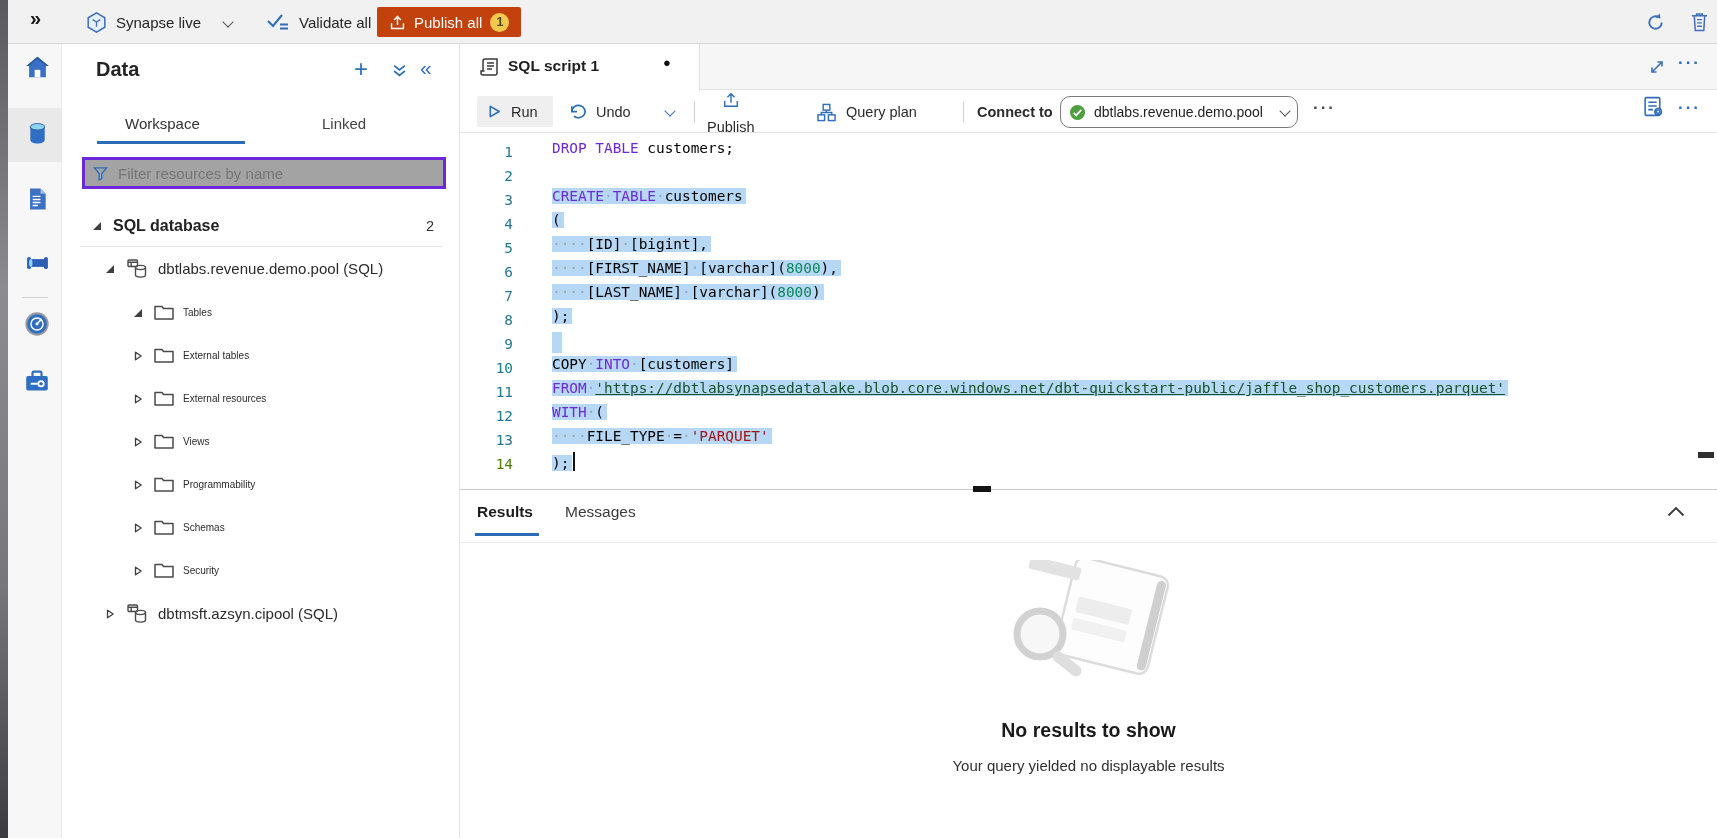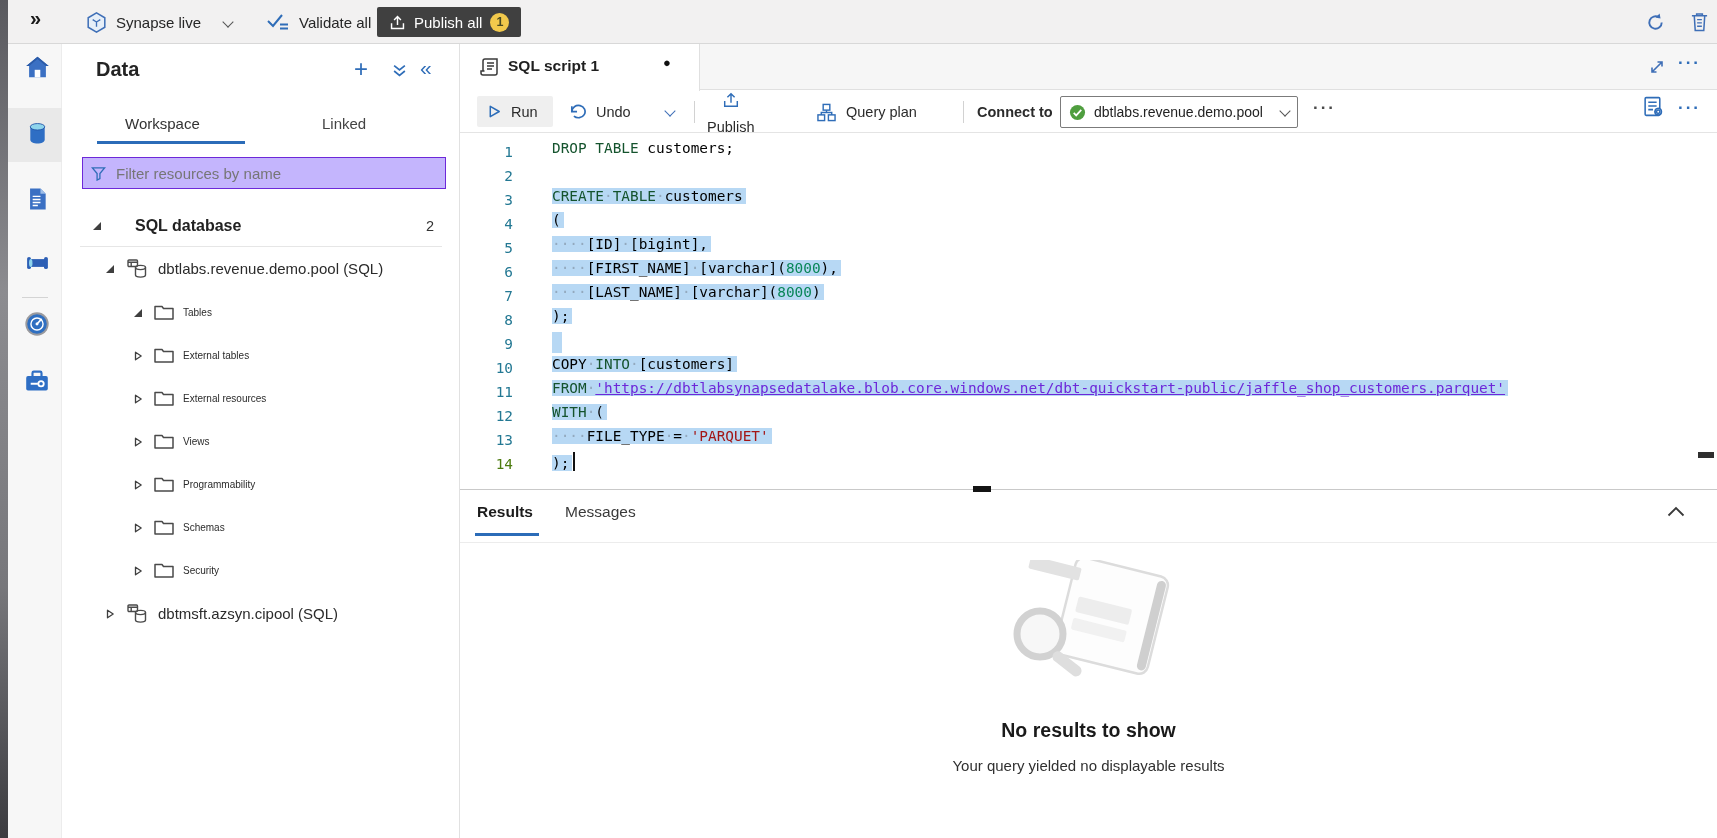--- a/index.html
+++ b/index.html
@@ -6,81 +6,81 @@
   #app{position:relative;width:1717px;height:838px;overflow:hidden;
        font-family:"Liberation Sans",sans-serif;color:#252525;background:#fff;}
   .abs{position:absolute;}
   .flex{display:flex;align-items:center;}
   svg{display:block;}
 
   
   #topbar{left:0;top:0;width:1717px;height:44px;background:#f2f1f1;border-bottom:1px solid #d8d8d8;box-sizing:border-box;}
   #edge-strip{left:0;top:0;width:8px;height:838px;background:linear-gradient(180deg,#59595e,#8c8c90 35%,#77777b 70%,#3c3c40);z-index:40;}
   .tb-label{font-size:15px;color:#262626;}
-  #publish-all-btn{left:377px;top:7px;height:30px;background:#404040;border-radius:2px;color:#fff;
+  #publish-all-btn{left:377px;top:7px;height:30px;background:#c2410c;border-radius:2px;color:#fff;
      display:flex;align-items:center;padding:0 12px;gap:8px;font-size:15px;}
   #publish-badge{width:19px;height:19px;border-radius:50%;background:#f2c94c;color:#4a4a22;
      font-size:12.5px;font-weight:700;display:flex;align-items:center;justify-content:center;}
   .chev{width:7px;height:7px;border-right:1.7px solid #3f6fb7;border-bottom:1.7px solid #3f6fb7;transform:rotate(45deg);}
   .chev.dark{border-color:#555;}
 
   
   #rail{left:8px;top:44px;width:54px;height:794px;background:#f7f7f7;border-right:1px solid #ececec;box-sizing:border-box;}
   .rail-item{position:absolute;left:12px;width:34px;height:36px;display:flex;align-items:center;justify-content:center;}
   #rail-selected{position:absolute;left:0;top:64px;width:54px;height:54px;background:#e9e9e9;}
   .rail-div{position:absolute;left:14px;width:26px;height:1px;background:#d4d4d4;}
 
   
   #datapanel{left:62px;top:44px;width:398px;height:794px;background:#fff;border-right:1px solid #e1e1e1;box-sizing:border-box;}
   #dp-title{left:34px;top:14px;font-size:20px;font-weight:700;color:#242424;}
   .dp-hicon{color:#2f6db8;}
   #dp-tab-workspace{left:63px;top:71px;font-size:15px;color:#333;}
   #dp-tab-linked{left:260px;top:71px;font-size:15px;color:#444;}
   #dp-underline{left:35px;top:97px;width:148px;height:3px;background:#2b6cb8;}
-  #dp-filter{left:20px;top:113px;width:364px;height:32px;border:1px solid #6d28d9;background:#c4b5fd;box-sizing:border-box;display:flex;align-items:center;padding:0 8px;gap:8px;}
+  #dp-filter{left:20px;top:113px;width:364px;height:32px;border:3px solid #6d28d9;background:#a3a3a3;box-sizing:border-box;display:flex;align-items:center;padding:0 8px;gap:8px;}
   #dp-filter input{border:none;outline:none;flex:1;font-size:15px;font-family:"Liberation Sans",sans-serif;color:#333;background:transparent;}
   #dp-filter input::placeholder{color:#767676;}
   .tree-row{position:absolute;left:0;width:396px;height:43px;display:flex;align-items:center;box-sizing:border-box;color:#2b2b2b;}
-  .tree-row.lvl0{padding-left:30px;font-weight:700;font-size:16px;color:#222;gap:22px;}
+  .tree-row.lvl0{padding-left:30px;font-weight:700;font-size:16px;color:#222;}
   .tree-row.lvl1{padding-left:43px;font-size:15px;}
   .tree-row.lvl2{padding-left:71px;font-size:10px;}
   .tri{width:12px;margin-right:9px;display:flex;}
   .node-ic{margin-right:9px;display:flex;}
   .cnt{position:absolute;right:24px;font-weight:400;font-size:14.5px;color:#333;}
   #tree-div{left:18px;top:202px;width:362px;height:1px;background:#e6e6e6;}
 
   
   #tabstrip{left:460px;top:44px;width:1257px;height:46px;background:#f6f6f6;border-bottom:1px solid #e0e0e0;box-sizing:border-box;}
   #sql-tab{left:460px;top:44px;width:240px;height:47px;background:#fff;border-right:1px solid #e0e0e0;box-sizing:border-box;z-index:5;}
   #sql-tab-title{left:508px;top:57px;font-size:15.5px;font-weight:700;color:#1f1f1f;}
   #dirty-dot{left:663px;top:55px;font-size:13px;color:#111;}
 
   
   #toolbar{left:460px;top:91px;width:1257px;height:42px;background:#fff;border-bottom:1px solid #e4e4e4;box-sizing:border-box;}
   .tbtn-label{font-size:14.5px;color:#2b2b2b;}
   #run-btn{left:477px;top:96px;width:76px;height:31px;background:#efefef;border-radius:2px;display:flex;align-items:center;padding-left:10px;gap:9px;box-sizing:border-box;}
   .vsep{width:1px;height:22px;background:#d2d2d2;top:101px;}
-  #connect-select{left:1060px;top:96px;width:238px;height:32px;border:1px solid #7b7b7b;border-radius:2px;background:#fff;
+  #connect-select{left:1060px;top:96px;width:238px;height:32px;border:1px solid #7b7b7b;border-radius:10px;background:#fff;
       display:flex;align-items:center;padding:0 8px;gap:8px;box-sizing:border-box;}
   #connect-select .val{font-size:14px;color:#222;flex:1;}
   .dots{font-size:17px;letter-spacing:2px;color:#2f6db8;font-weight:700;}
   .dots.dark{color:#4a4a4a;}
 
   
   #editor{left:460px;top:133px;width:1257px;height:356px;background:#fff;overflow:hidden;}
   .lnum{position:absolute;width:53px;text-align:right;color:#237893;font:14.4px "DejaVu Sans Mono",monospace;line-height:24px;height:24px;}
   .lnum.active{color:#4d7c0f;}
   .cline{position:absolute;left:92px;height:24px;line-height:24px;white-space:pre;font:14.4px "DejaVu Sans Mono",monospace;color:#000;}
   .sel{background:#b7d8f4;padding-right:3px;}
   .sel-empty{display:inline-block;width:7px;height:21px;vertical-align:middle;}
-  .tk-k{color:#14532d;}
+  .tk-k{color:#6d28d9;}
   .tk-t{color:#000;}
   .tk-n{color:#098658;}
   .tk-s{color:#a31515;}
-  .tk-su{color:#6d28d9;text-decoration:underline;margin-top:48px;}
+  .tk-su{color:#14532d;text-decoration:underline;margin-top:48px;}
   .tk-w{color:#93a9be;}
   .caret{display:inline-block;width:2px;height:19px;background:#111;vertical-align:text-bottom;margin-left:1px;}
   #overview-mark{left:1238px;top:319px;width:16px;height:6px;background:#2f2f2f;}
 
   
   #results{left:460px;top:489px;width:1257px;height:349px;background:#fff;border-top:1px solid #c9c9c9;box-sizing:border-box;}
   #drag-handle{left:513px;top:-4px;width:18px;height:6px;background:#141414;}
   #res-tab{left:17px;top:13px;font-size:15.5px;font-weight:700;color:#1b1b1b;}
   #msg-tab{left:105px;top:13px;font-size:15.5px;color:#3a3a3a;}
   #res-underline{left:15px;top:43px;width:64px;height:3px;background:#2b6cb8;}

